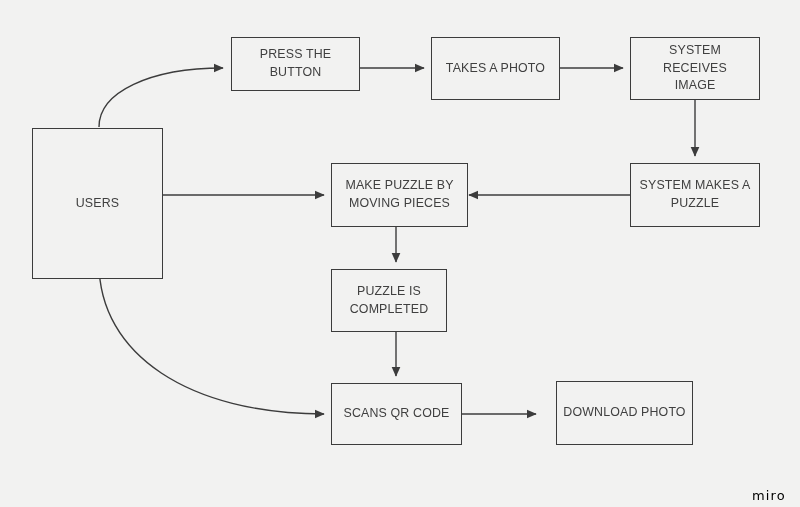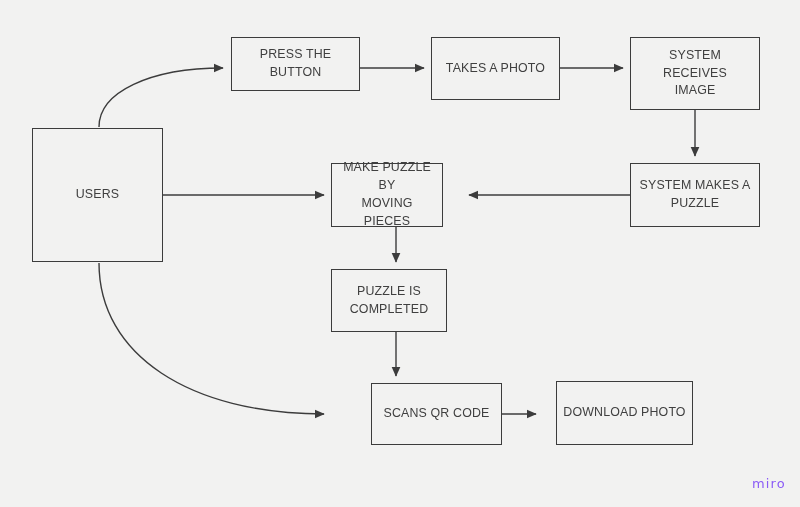--- a/index.html
+++ b/index.html
@@ -42,22 +42,22 @@
     line-height: 1.45;
     padding: 2px 6px;
   }
   .node .label {
     display: block;
     white-space: pre-line;
   }
   #watermark {
     position: absolute;
     right: 14px;
-    bottom: 16px;
-    color: #8b5cf6;
+    bottom: 4px;
+    color: #000000;
     font-size: 13px;
     letter-spacing: 1.2px;
     font-family: "DejaVu Sans", sans-serif;
     user-select: none;
   }
 </style>
 </head>
 <body>
 
 <div id="canvas">
@@ -83,53 +83,53 @@
 
     <path d="M 396 227 L 396 262" fill="none" stroke="#3c3c3c" stroke-width="1.4" marker-end="url(#arrow)"></path>
 
     <path d="M 396 332 L 396 376" fill="none" stroke="#3c3c3c" stroke-width="1.4" marker-end="url(#arrow)"></path>
 
     <path d="M 99 263 C 99 355 190 414 324 414" fill="none" stroke="#3c3c3c" stroke-width="1.4" marker-end="url(#arrow)"></path>
 
     <path d="M 462 414 L 536 414" fill="none" stroke="#3c3c3c" stroke-width="1.4" marker-end="url(#arrow)"></path>
   </svg>
 
-  <div class="node" style="left:32px; top:128px; width:131px; height:134px;">
+  <div class="node" style="left:32px; top:128px; width:131px; height:151px;">
     <span class="label">USERS</span>
   </div>
 
   <div class="node" style="left:231px; top:37px; width:129px; height:54px;">
     <span class="label">PRESS THE BUTTON</span>
   </div>
 
   <div class="node" style="left:431px; top:37px; width:129px; height:63px;">
     <span class="label">TAKES A PHOTO</span>
   </div>
 
-  <div class="node" style="left:630px; top:37px; width:130px; height:73px;">
+  <div class="node" style="left:630px; top:37px; width:130px; height:63px;">
     <span class="label">SYSTEM RECEIVES
 IMAGE</span>
   </div>
 
   <div class="node" style="left:630px; top:163px; width:130px; height:64px;">
     <span class="label">SYSTEM MAKES A
 PUZZLE</span>
   </div>
 
-  <div class="node" style="left:331px; top:163px; width:112px; height:64px;">
+  <div class="node" style="left:331px; top:163px; width:137px; height:64px;">
     <span class="label">MAKE PUZZLE BY
 MOVING PIECES</span>
   </div>
 
   <div class="node" style="left:331px; top:269px; width:116px; height:63px;">
     <span class="label">PUZZLE IS
 COMPLETED</span>
   </div>
 
-  <div class="node" style="left:331px; top:383px; width:131px; height:62px;margin-left:40px;">
+  <div class="node" style="left:331px; top:383px; width:131px; height:62px;">
     <span class="label">SCANS QR CODE</span>
   </div>
 
   <div class="node" style="left:543px; top:381px; width:137px; height:64px;margin-left:13px;">
     <span class="label">DOWNLOAD PHOTO</span>
   </div>
 
   <div id="watermark">miro</div>
 
 </div>

